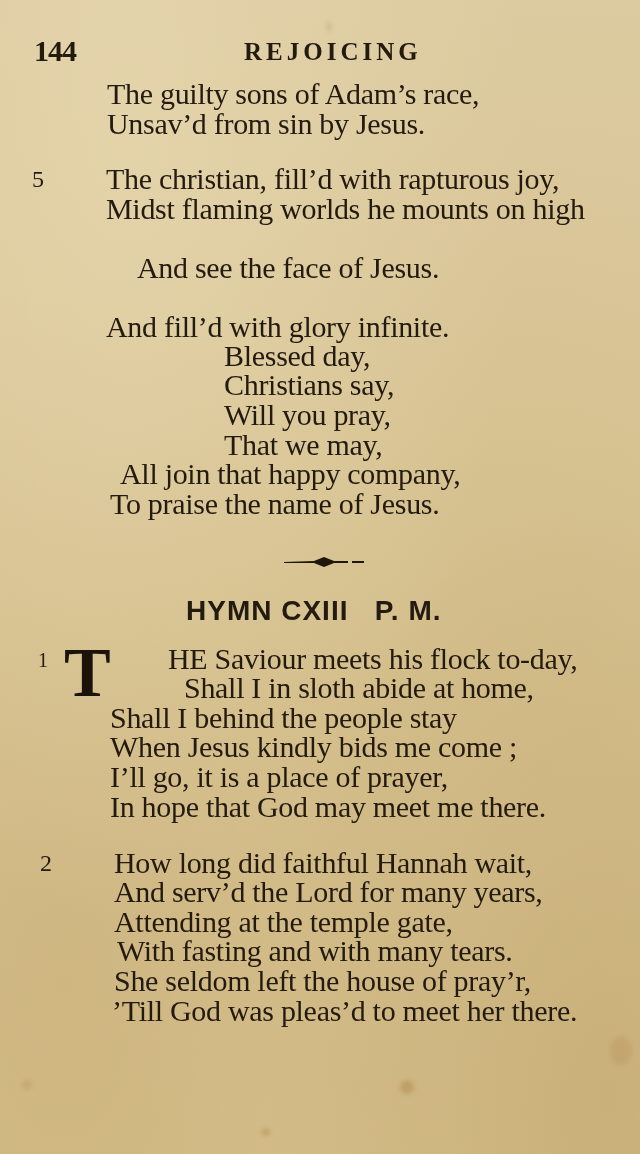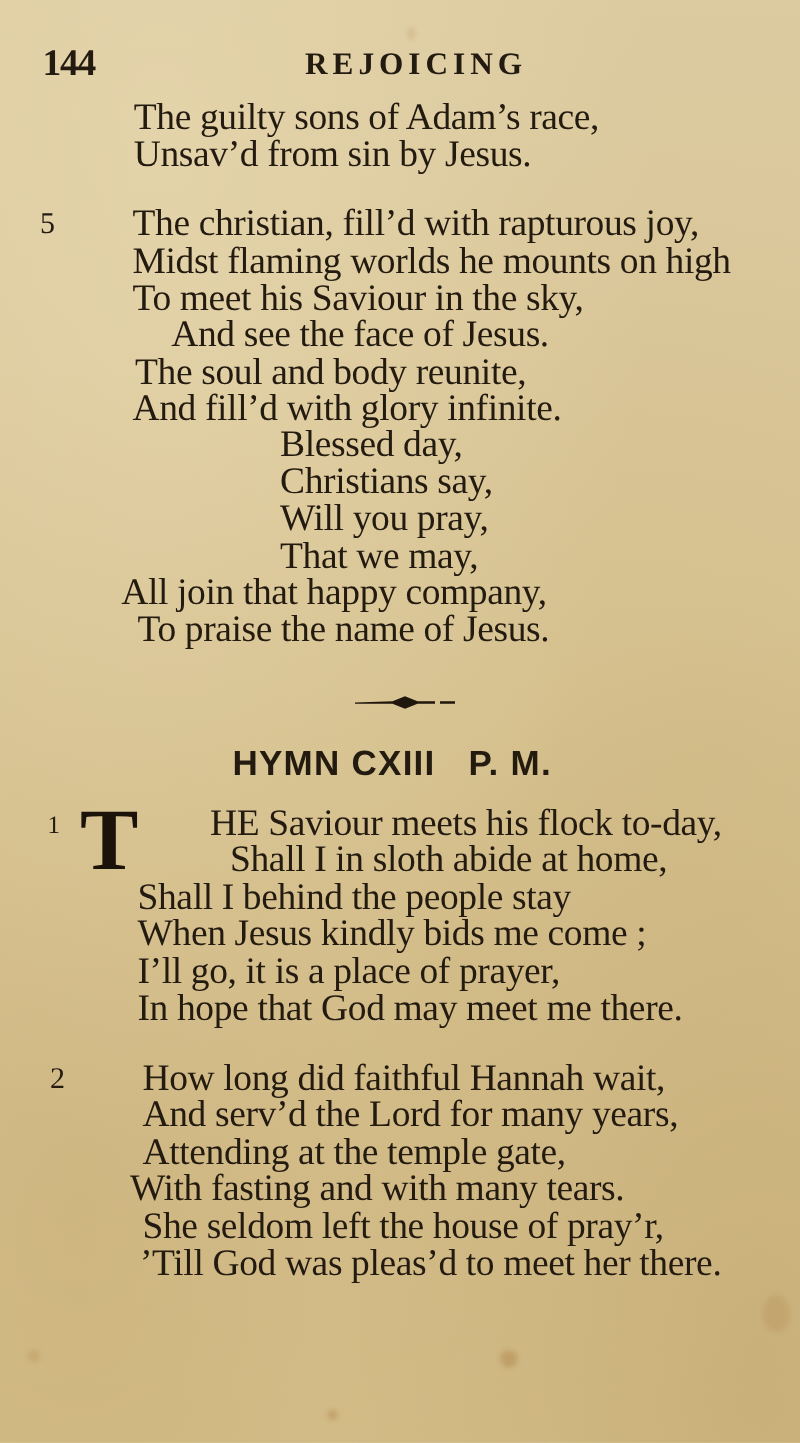--- a/index.html
+++ b/index.html
@@ -118,29 +118,27 @@
     <span class="page-number">144</span>
     <span class="running-head">REJOICING</span>
   </div>
 
   <div class="line" style="left:63px;top:79px;">The guilty sons of Adam’s race,</div>
   <div class="line" style="left:63px;top:109px;">Unsav’d from sin by Jesus.</div>
 
   <div class="verse-num" style="left:32px;top:164px;">5</div>
   <div class="line" style="left:62px;top:194px;">Midst flaming worlds he mounts on high</div>
   <div class="line" style="left:62px;top:164px;">The christian, fill’d with rapturous joy,</div>
-  <div class="line" style="left:62px;top:224px;">To meet his Saviour in the sky,</div>
   <div class="line" style="left:93px;top:253px;">And see the face of Jesus.</div>
-  <div class="line" style="left:64px;top:283px;">The soul and body reunite,</div>
   <div class="line" style="left:62px;top:312px;">And fill’d with glory infinite.</div>
   <div class="line" style="left:180px;top:341px;">Blessed day,</div>
   <div class="line" style="left:180px;top:370px;">Christians say,</div>
   <div class="line" style="left:180px;top:400px;">Will you pray,</div>
   <div class="line" style="left:180px;top:430px;">That we may,</div>
-  <div class="line" style="left:53px;top:459px;text-align:right;">All join that happy company,</div>
+  <div class="line" style="left:76px;top:459px;text-align:right;">All join that happy company,</div>
   <div class="line" style="left:66px;top:489px;">To praise the name of Jesus.</div>
 
   <svg class="ornament" viewBox="0 0 80 12">
     <path d="M0 6 L30 5 L40 1 L50 5 L64 5 L64 7 L50 7 L40 11 L30 7 L0 7 Z" fill="#1f160c"></path>
     <rect x="68" y="5" width="12" height="2" fill="#1f160c"></rect>
   </svg>
 
   <div class="hymn-title">HYMN CXIII   P. M.</div>
 
   <div class="verse-num" style="left:38px;top:645px;font-size:20px;">1</div>
@@ -149,17 +147,17 @@
   <div class="line" style="left:140px;top:673px;">Shall I in sloth abide at home,</div>
   <div class="line" style="left:66px;top:703px;">Shall I behind the people stay</div>
   <div class="line" style="left:66px;top:732px;">When Jesus kindly bids me come ;</div>
   <div class="line" style="left:66px;top:792px;">In hope that God may meet me there.</div>
   <div class="line" style="left:66px;top:762px;">I’ll go, it is a place of prayer,</div>
 
   <div class="verse-num" style="left:40px;top:848px;">2</div>
   <div class="line" style="left:70px;top:848px;">How long did faithful Hannah wait,</div>
   <div class="line" style="left:70px;top:877px;">And serv’d the Lord for many years,</div>
   <div class="line" style="left:70px;top:907px;">Attending at the temple gate,</div>
-  <div class="line" style="left:60px;top:936px;text-align:right;">With fasting and with many tears.</div>
+  <div class="line" style="left:73px;top:936px;text-align:right;">With fasting and with many tears.</div>
   <div class="line" style="left:70px;top:966px;">She seldom left the house of pray’r,</div>
   <div class="line" style="left:68px;top:996px;">’Till God was pleas’d to meet her there.</div>
 
 </div>
 
 </body></html>

